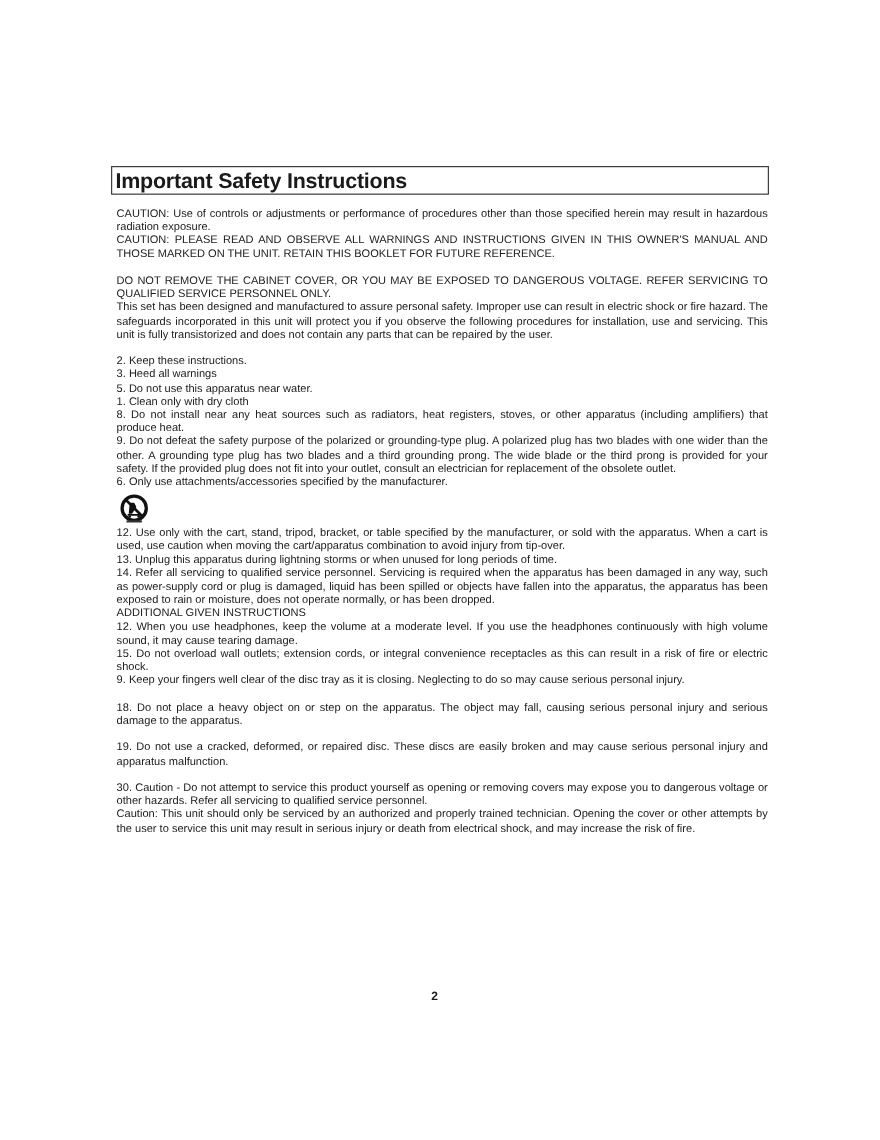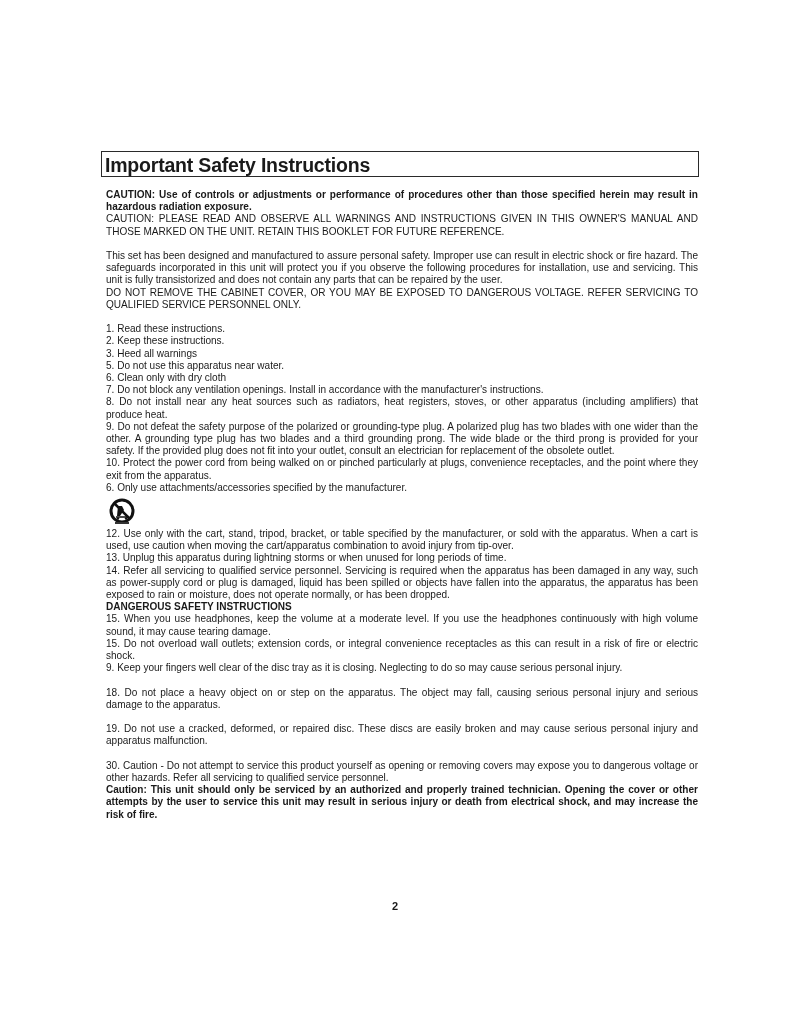--- a/index.html
+++ b/index.html
@@ -46,21 +46,21 @@
       left: 106px;
       top: 173px;
       width: 592px;
       font-size: 10.05px;
       line-height: 12.2px;
     }
     .para {
       margin: 0;
       text-align: justify;
     }
-    .bold { font-weight: bold; }
+    .bold { font-weight: normal; }
     .gap { height: 12.2px; }
     .icon-row {
       height: 32px;
       margin-top: 2px;
       position: relative;
     }
     .cart-icon {
       position: absolute;
       left: 2px;
       top: 2px;
@@ -84,55 +84,52 @@
     <div class="title-text">Important Safety Instructions</div>
   </div>
 
   <div class="body">
 
     <p class="para bold">CAUTION: Use of controls or adjustments or performance of procedures other than those specified herein may result in hazardous radiation exposure.</p>
     <p class="para">CAUTION: PLEASE READ AND OBSERVE ALL WARNINGS AND INSTRUCTIONS GIVEN IN THIS OWNER'S MANUAL AND THOSE MARKED ON THE UNIT. RETAIN THIS BOOKLET FOR FUTURE REFERENCE.</p>
 
     <div class="gap"></div>
 
+    <p class="para">DO NOT REMOVE THE CABINET COVER, OR YOU MAY BE EXPOSED TO DANGEROUS VOLTAGE. REFER SERVICING TO QUALIFIED SERVICE PERSONNEL ONLY.</p>
     <p class="para">This set has been designed and manufactured to assure personal safety. Improper use can result in electric shock or fire hazard. The safeguards incorporated in this unit will protect you if you observe the following procedures for installation, use and servicing. This unit is fully transistorized and does not contain any parts that can be repaired by the user.</p>
-    <p class="para">DO NOT REMOVE THE CABINET COVER, OR YOU MAY BE EXPOSED TO DANGEROUS VOLTAGE. REFER SERVICING TO QUALIFIED SERVICE PERSONNEL ONLY.</p>
 
     <div class="gap"></div>
 
-    <p class="para">1. Read these instructions.</p>
     <p class="para">2. Keep these instructions.</p>
     <p class="para">3. Heed all warnings</p>
     <p class="para">5. Do not use this apparatus near water.</p>
-    <p class="para">6. Clean only with dry cloth</p>
-    <p class="para">7. Do not block any ventilation openings. Install in accordance with the manufacturer's instructions.</p>
+    <p class="para">1. Clean only with dry cloth</p>
     <p class="para">8. Do not install near any heat sources such as radiators, heat registers, stoves, or other apparatus (including amplifiers) that produce heat.</p>
     <p class="para">9. Do not defeat the safety purpose of the polarized or grounding-type plug. A polarized plug has two blades with one wider than the other. A grounding type plug has two blades and a third grounding prong. The wide blade or the third prong is provided for your safety. If the provided plug does not fit into your outlet, consult an electrician for replacement of the obsolete outlet.</p>
-    <p class="para">10. Protect the power cord from being walked on or pinched particularly at plugs, convenience receptacles, and the point where they exit from the apparatus.</p>
     <p class="para">6. Only use attachments/accessories specified by the manufacturer.</p>
 
     <div class="icon-row">
       <svg class="cart-icon" viewBox="0 0 28 28">
         <circle cx="14" cy="13" r="11" fill="none" stroke="#111" stroke-width="3"></circle>
         <line x1="6" y1="5" x2="22" y2="21" stroke="#111" stroke-width="2.5"></line>
         <path d="M10 8 L14 8 L16 12 L12 18 L9 18 Z" fill="#111"></path>
         <line x1="8" y1="19" x2="20" y2="19" stroke="#111" stroke-width="1.5"></line>
         <circle cx="10" cy="20.5" r="1.2" fill="#111"></circle>
         <circle cx="18" cy="20.5" r="1.2" fill="#111"></circle>
         <rect x="7" y="24" width="14" height="2" fill="#333"></rect>
       </svg>
     </div>
 
     <p class="para">12. Use only with the cart, stand, tripod, bracket, or table specified by the manufacturer, or sold with the apparatus. When a cart is used, use caution when moving the cart/apparatus combination to avoid injury from tip-over.</p>
     <p class="para">13. Unplug this apparatus during lightning storms or when unused for long periods of time.</p>
     <p class="para">14. Refer all servicing to qualified service personnel. Servicing is required when the apparatus has been damaged in any way, such as power-supply cord or plug is damaged, liquid has been spilled or objects have fallen into the apparatus, the apparatus has been exposed to rain or moisture, does not operate normally, or has been dropped.</p>
 
-    <p class="para bold">DANGEROUS SAFETY INSTRUCTIONS</p>
+    <p class="para bold">ADDITIONAL GIVEN INSTRUCTIONS</p>
 
-    <p class="para">15. When you use headphones, keep the volume at a moderate level. If you use the headphones continuously with high volume sound, it may cause tearing damage.</p>
+    <p class="para">12. When you use headphones, keep the volume at a moderate level. If you use the headphones continuously with high volume sound, it may cause tearing damage.</p>
     <p class="para">15. Do not overload wall outlets; extension cords, or integral convenience receptacles as this can result in a risk of fire or electric shock.</p>
     <p class="para">9. Keep your fingers well clear of the disc tray as it is closing. Neglecting to do so may cause serious personal injury.</p>
 
     <div class="gap"></div>
     <p class="para">18. Do not place a heavy object on or step on the apparatus. The object may fall, causing serious personal injury and serious damage to the apparatus.</p>
 
     <div class="gap"></div>
     <p class="para">19. Do not use a cracked, deformed, or repaired disc. These discs are easily broken and may cause serious personal injury and apparatus malfunction.</p>
 
     <div class="gap"></div>

